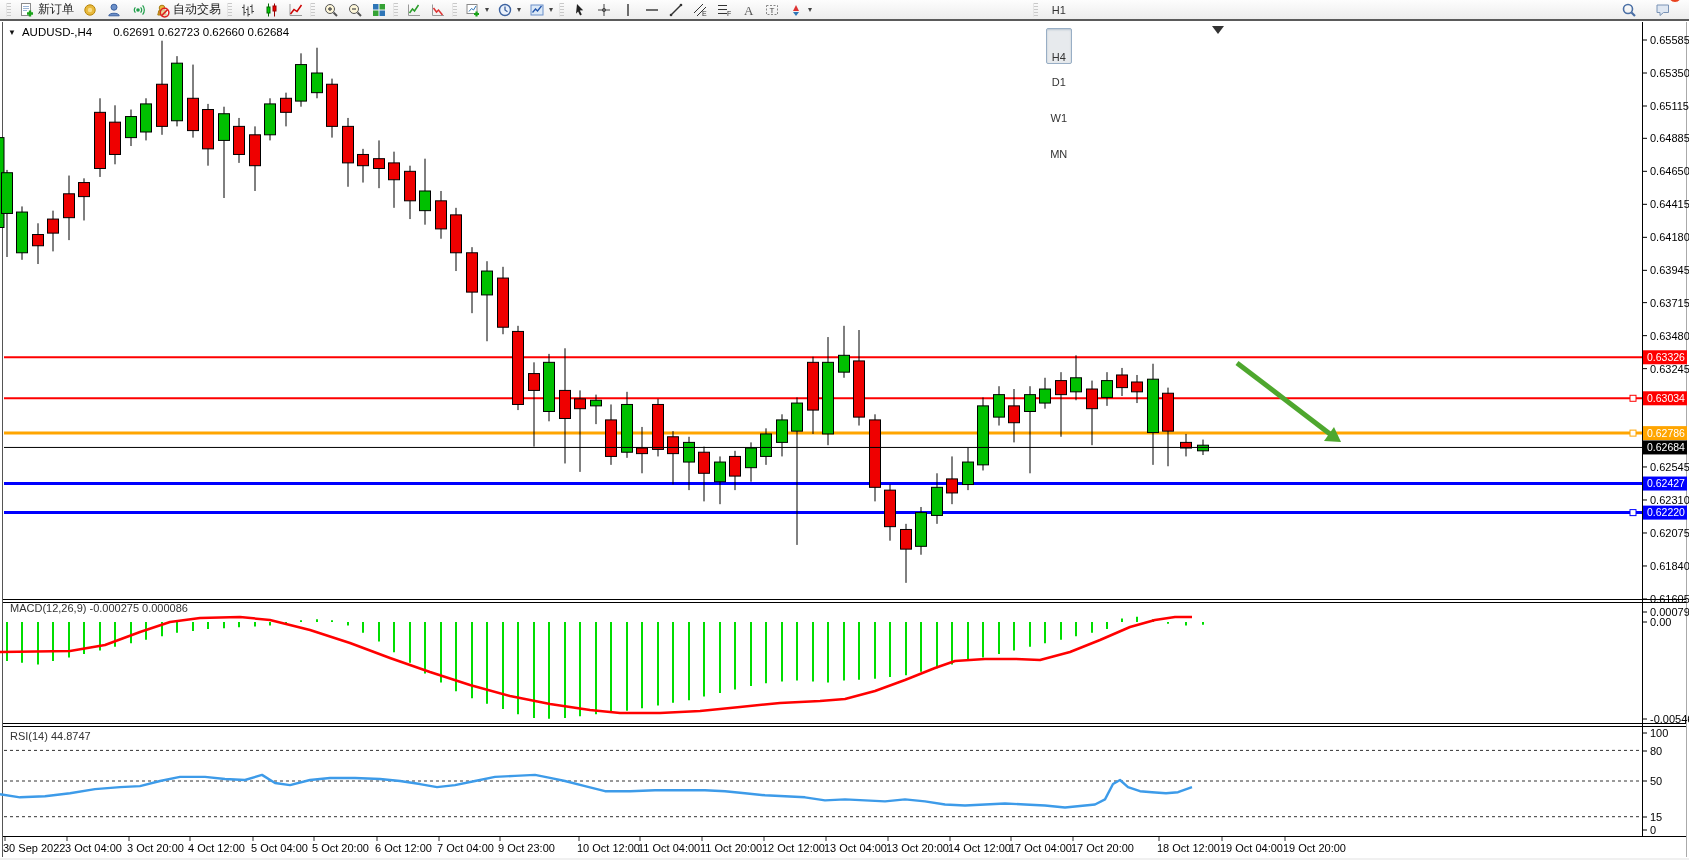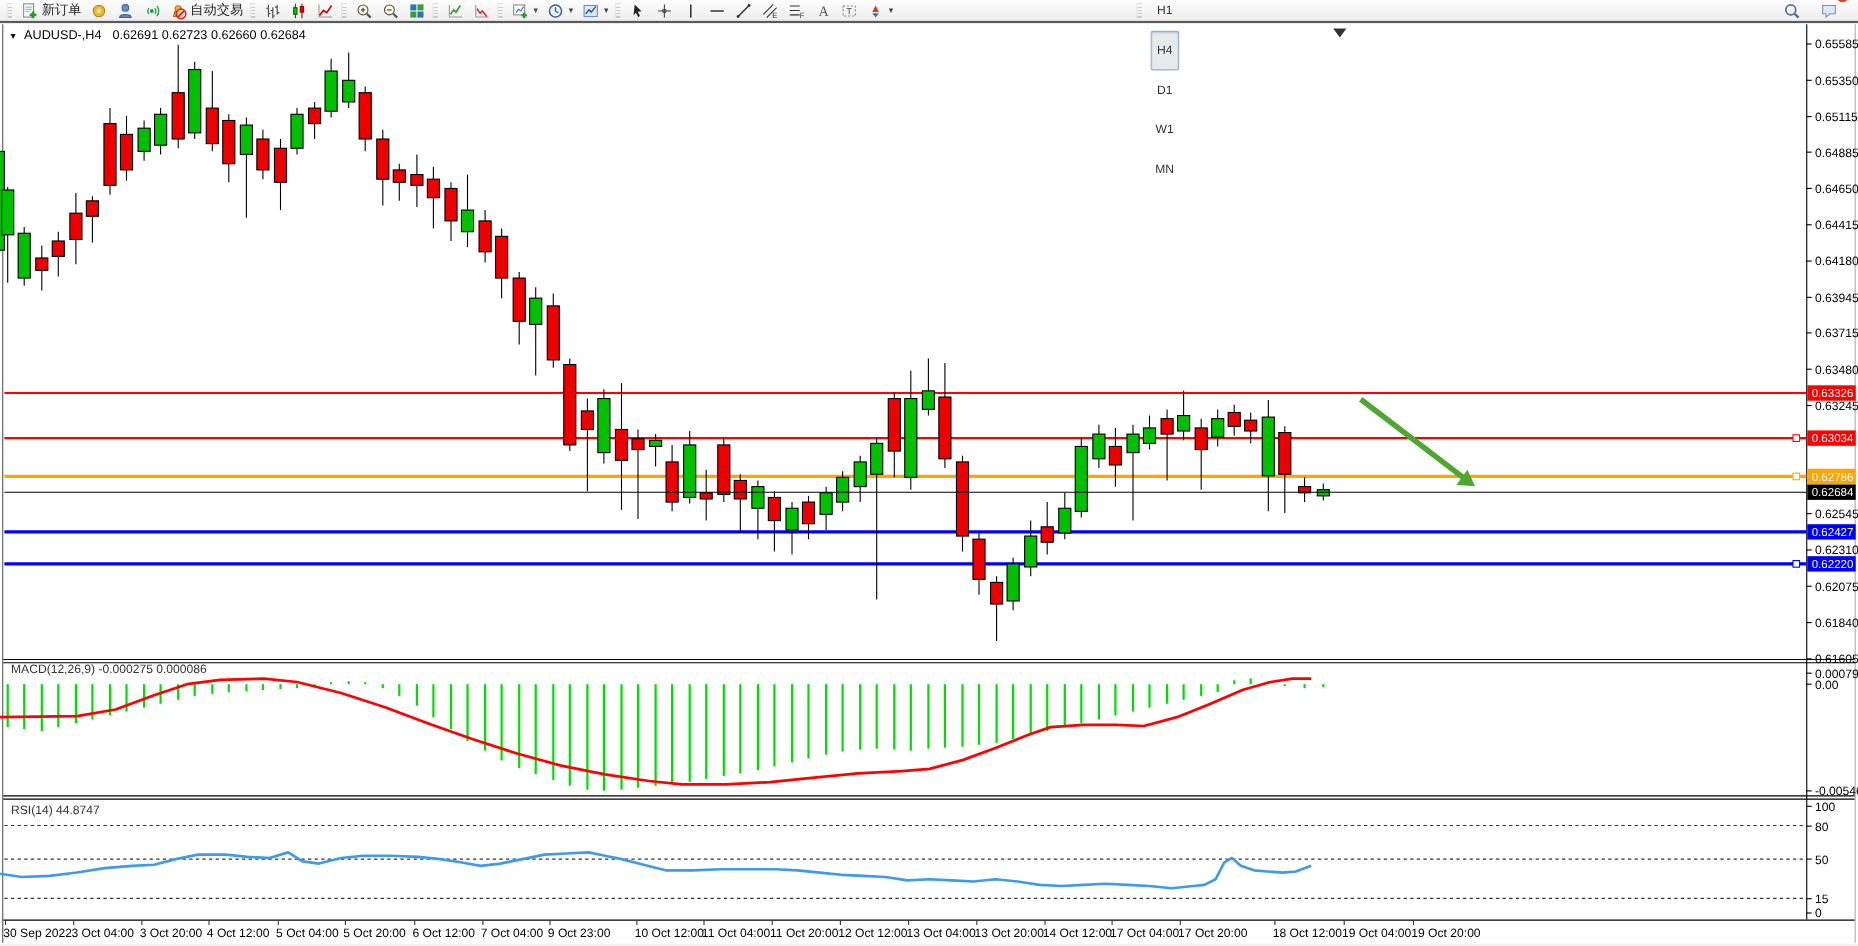--- a/index.html
+++ b/index.html
@@ -8,36 +8,36 @@
   
   .toolbar { position:absolute; top:0; left:0; width:1689px; height:21px;
     background:linear-gradient(#fdfdfd,#ededed); display:flex; align-items:center;
     padding:0 4px; z-index:5; border-bottom:2px solid #5a5a5a; }
   .grip { width:5px; height:14px; margin:0 4px 0 2px;
     background:repeating-linear-gradient(to bottom,#c9c9c9 0 1px,transparent 1px 3px);
     border-left:1px solid #e5e5e5; }
   .tb-btn { height:36px; display:inline-flex; align-items:center; gap:3px;
     padding:0 3px; border:1px solid transparent; border-radius:2px; font-size:12px;
     color:#222; cursor:default; white-space:nowrap; }
-  .tb-btn.active { background:#e7eaed; border-color:#98aec5; box-shadow:inset 0 1px 2px #b7c4d1; }
+  .tb-btn.active { background:#e7eaed; border-color:#98aec5; box-shadow:inset 0 1px 2px #b7c4d1;align-items:flex-end; }
   .tb-btn svg { display:block; }
   .caret { font-size:8px; color:#444; margin-left:1px; }
   .tf-btn { font-size:11px; color:#333; padding:0 5px; }
   .spacer260 { width:215px; }
   .right-icons { margin-left:auto; display:flex; align-items:center; gap:10px; padding-right:10px; }
   .badge-wrap { position:relative; }
   .badge { position:absolute; top:-4px; right:-8px; background:#e8401c; color:#fff;
     font-size:10px; font-weight:bold; border-radius:50%; width:14px; height:14px;
     line-height:14px; text-align:center; border:1px solid #fff; }
   
   #chart-svg { position:absolute; top:0; left:0; z-index:1; }
   .title-row { position:absolute; top:26px; left:8px; z-index:3; font-size:11.5px;
     color:#000; display:flex; align-items:center; gap:6px; }
   .title-row .tri { font-size:8px; color:#111; }
-  .title-row .ohlc { margin-left:4px; }
+  .title-row .ohlc { margin-left:15px; }
 </style>
 </head>
 <body>
 
 <div class="toolbar">
   <span class="grip"></span>
   <div class="tb-btn">
     <span>
         <svg width="16" height="16" viewBox="0 0 16 16">
           <rect x="2.5" y="1.5" width="9" height="12" fill="#fff" stroke="#8a8a8a"></rect>

